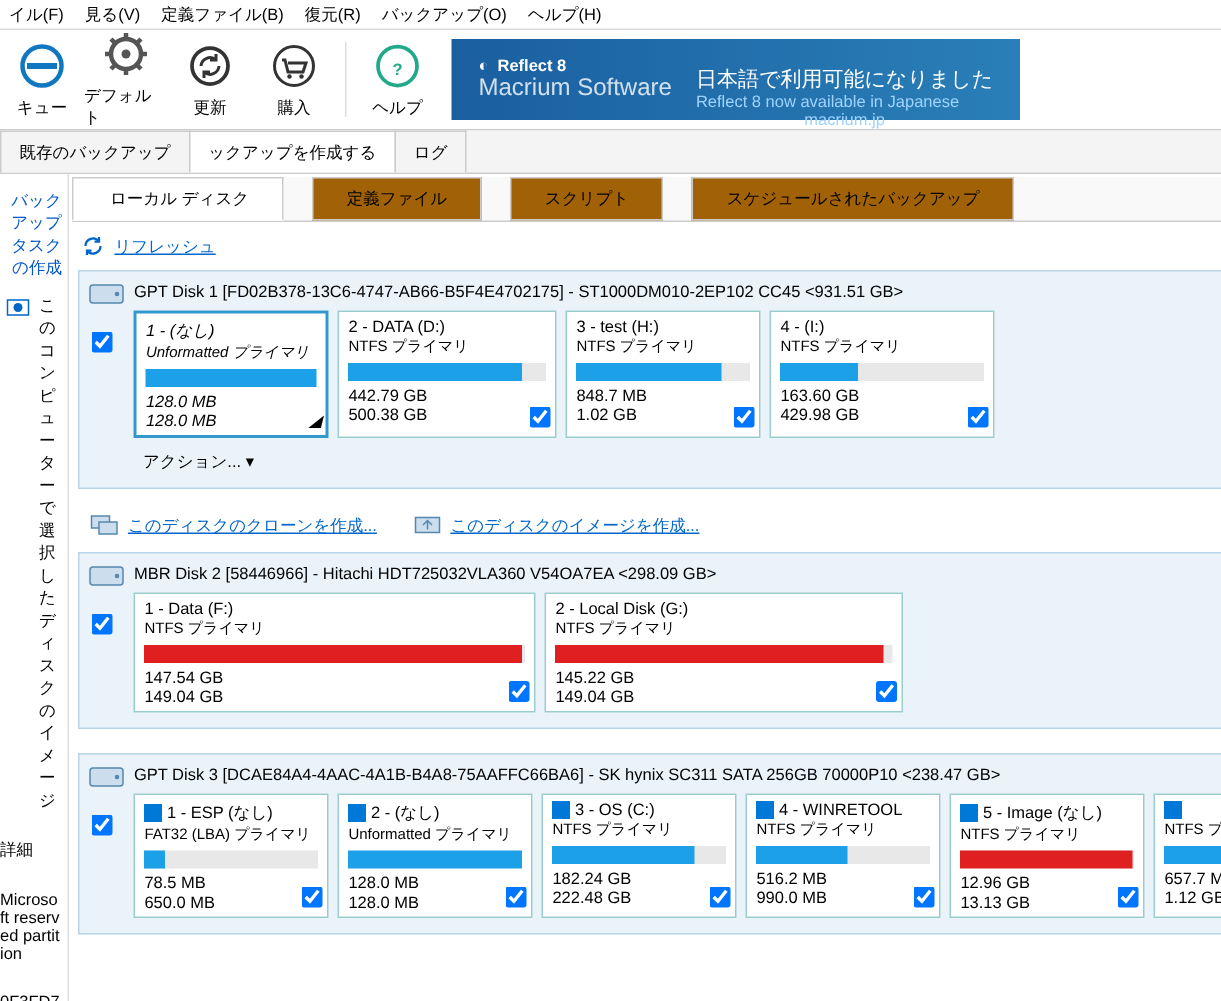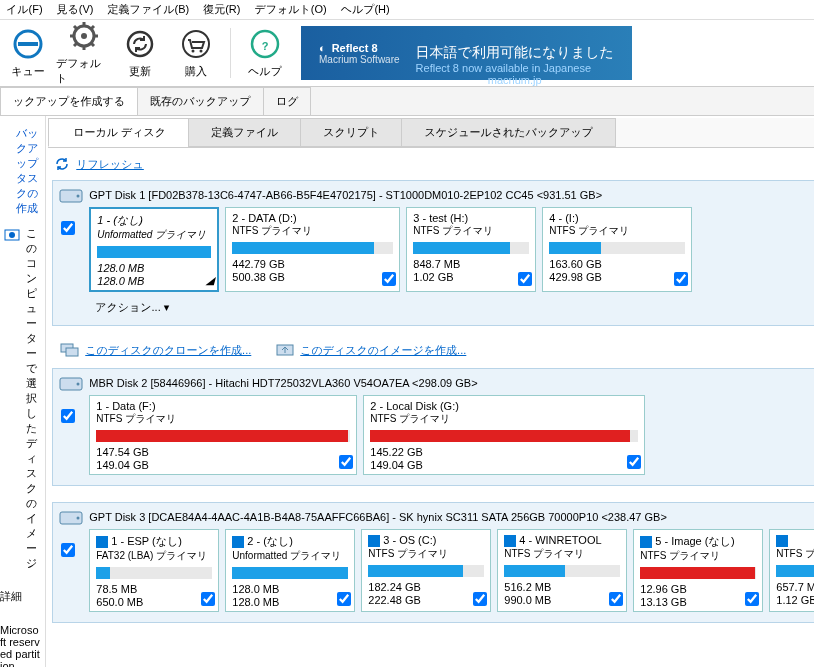--- a/index.html
+++ b/index.html
@@ -19,30 +19,30 @@
 .banner .btext {font-size:14px;margin-top:24px;}
 .banner .blink {color:#9fd4ff; font-size:11px;}
 
 
 .tabstrip { display:flex; border-bottom:1px solid #ccc; background:#f4f4f4;}
 .tabstrip .tab { padding:6px 12px; border:1px solid #ccc; border-bottom:none; background:#fff; margin-right:-1px; cursor:pointer;}
 .tabstrip .tab.inactive { background:#f4f4f4; }
 
 .main { display:flex; }
 .sidebar { width:204px; border-right:1px solid #ddd; padding:6px 4px 6px 0; }
-.sidebar .sec-title { color:#0055cc; margin:4px 0 6px 16px;}
+.sidebar .sec-title { color:#0055cc; margin:4px 0 6px 4px;text-align:right;}
 .sidebar .task { display:flex; gap:6px; padding:4px 4px; cursor:pointer; align-items:flex-start;}
 .sidebar .task svg{width:16px;height:16px;flex:0 0 16px; margin-top:1px;}
 .sidebar .detail-title { margin:14px 0 4px 0;}
 .sidebar .detail-line { margin:20px 0; word-break:break-all;}
 
 .content { flex:1; padding:0; }
 .subtabs { display:flex; background:#f9f9f9; border-bottom:1px solid #ccc; margin:2px;}
 .subtabs .stab{ padding:6px 22px; border:1px solid #ccc; background:#fff; cursor:pointer; margin-right:-1px;}
-.subtabs .stab.inactive{background:#e5e5e5;border-bottom:1px solid #ccc;}
+.subtabs .stab.inactive{background:#a16207;border-bottom:1px solid #ccc;margin-left:20px;}
 .subtabs .stab.active{border-bottom:1px solid #fff;padding-left:24px;}
 
 .refresh { display:flex; align-items:center; gap:6px; color:#0066cc; text-decoration:underline; margin:8px 8px; cursor:pointer;}
 .refresh svg{width:16px;height:16px;}
 
 .disk { margin:4px 6px 16px 6px; border:1px solid #b8d4e8; background:#eaf3fa; padding:6px 6px 10px 36px; position:relative;}
 .disk .diskicon{position:absolute; left:6px; top:6px;}
 .disk .diskicon svg{width:24px;height:18px;}
 .disk .chk{position:absolute; left:8px; top:40px;}
 .disk .disktitle{margin:2px 0 6px 0;}
@@ -65,21 +65,21 @@
 .disk-links svg{width:20px;height:16px;}
 </style>
 </head>
 <body>
 
 <div class="menubar">
   <span>イル(F)</span>
   <span>見る(V)</span>
   <span>定義ファイル(B)</span>
   <span>復元(R)</span>
-  <span>デフォルト(O)</span>
+  <span>バックアップ(O)</span>
   <span>ヘルプ(H)</span>
 </div>
 
 <div class="toolbar">
   <div class="tool-btn">
     <svg viewBox="0 0 32 32">
         <circle cx="16" cy="16" r="13" fill="none" stroke="#1077c0" stroke-width="3"></circle>
         <rect x="6" y="14" width="20" height="4" fill="#1077c0"></rect>
       </svg>
     <span class="lbl">キュー</span>
@@ -116,33 +116,33 @@
         <text x="16" y="22" text-anchor="middle" font-size="16" fill="#2a8" font-weight="bold">?</text>
       </svg>
     <span class="lbl">ヘルプ</span>
   </div>
   <div class="banner">
     <div>
       <div class="btitle">
           <span>◐</span>
           <span>Reflect 8</span>
         </div>
-      <div style="font-size:10px;opacity:.8">Macrium Software</div>
+      <div style="font-size:16px;opacity:.8">Macrium Software</div>
     </div>
     <div>
       <div class="btext">日本語で利用可能になりました</div>
       <div class="blink">Reflect 8 now available in Japanese</div>
       <div class="blink" style="text-align:center">macrium.jp</div>
     </div>
   </div>
 </div>
 
 <div class="tabstrip">
+  <div class="tab inactive">既存のバックアップ</div>
   <div class="tab">ックアップを作成する</div>
-  <div class="tab inactive">既存のバックアップ</div>
   <div class="tab inactive">ログ</div>
 </div>
 
 <div class="main">
 
   <div class="sidebar">
     <div class="sec-title">バックアップタスクの作成</div>
     <div class="task">
       <svg viewBox="0 0 16 16">
           <rect x="1" y="3" width="14" height="10" fill="none" stroke="#06c"></rect>
@@ -183,21 +183,21 @@
       <div class="parts">
         <div class="part" style="width:130px;border:2px solid #39c;font-style:italic;">
           <div class="ptitle">1 - (なし)</div>
           <div class="pfs">Unformatted プライマリ</div>
           <div class="bar">
               <div class="fill blue" style="width:100%"></div>
             </div>
           <div class="nums"><span>128.0 MB</span><br><span>128.0 MB</span></div>
           <span style="position:absolute;right:3px;bottom:3px;">◢</span>
         </div>
-        <div class="part" style="width:175px">
+        <div class="part" style="width:146px">
           <div class="ptitle">2 - DATA (D:)</div>
           <div class="pfs">NTFS プライマリ</div>
           <div class="bar">
               <div class="fill blue" style="width:88%"></div>
             </div>
           <div class="nums"><span>442.79 GB</span><br><span>500.38 GB</span></div>
           <div class="pchk"><input type="checkbox" checked="" style=""></div>
         </div>
         <div class="part" style="width:110px">
           <div class="ptitle">3 - test (H:)</div>
@@ -248,21 +248,21 @@
       <div class="parts">
         <div class="part" style="width:268px">
           <div class="ptitle">1 - Data (F:)</div>
           <div class="pfs">NTFS プライマリ</div>
           <div class="bar">
               <div class="fill red" style="width:99%"></div>
             </div>
           <div class="nums"><span>147.54 GB</span><br><span>149.04 GB</span></div>
           <div class="pchk"><input type="checkbox" checked="" style=""></div>
         </div>
-        <div class="part" style="width:282px">
+        <div class="part" style="width:239px">
           <div class="ptitle">2 - Local Disk (G:)</div>
           <div class="pfs">NTFS プライマリ</div>
           <div class="bar">
               <div class="fill red" style="width:97%"></div>
             </div>
           <div class="nums"><span>145.22 GB</span><br><span>149.04 GB</span></div>
           <div class="pchk"><input type="checkbox" checked="" style=""></div>
         </div>
       </div>
     </div>

